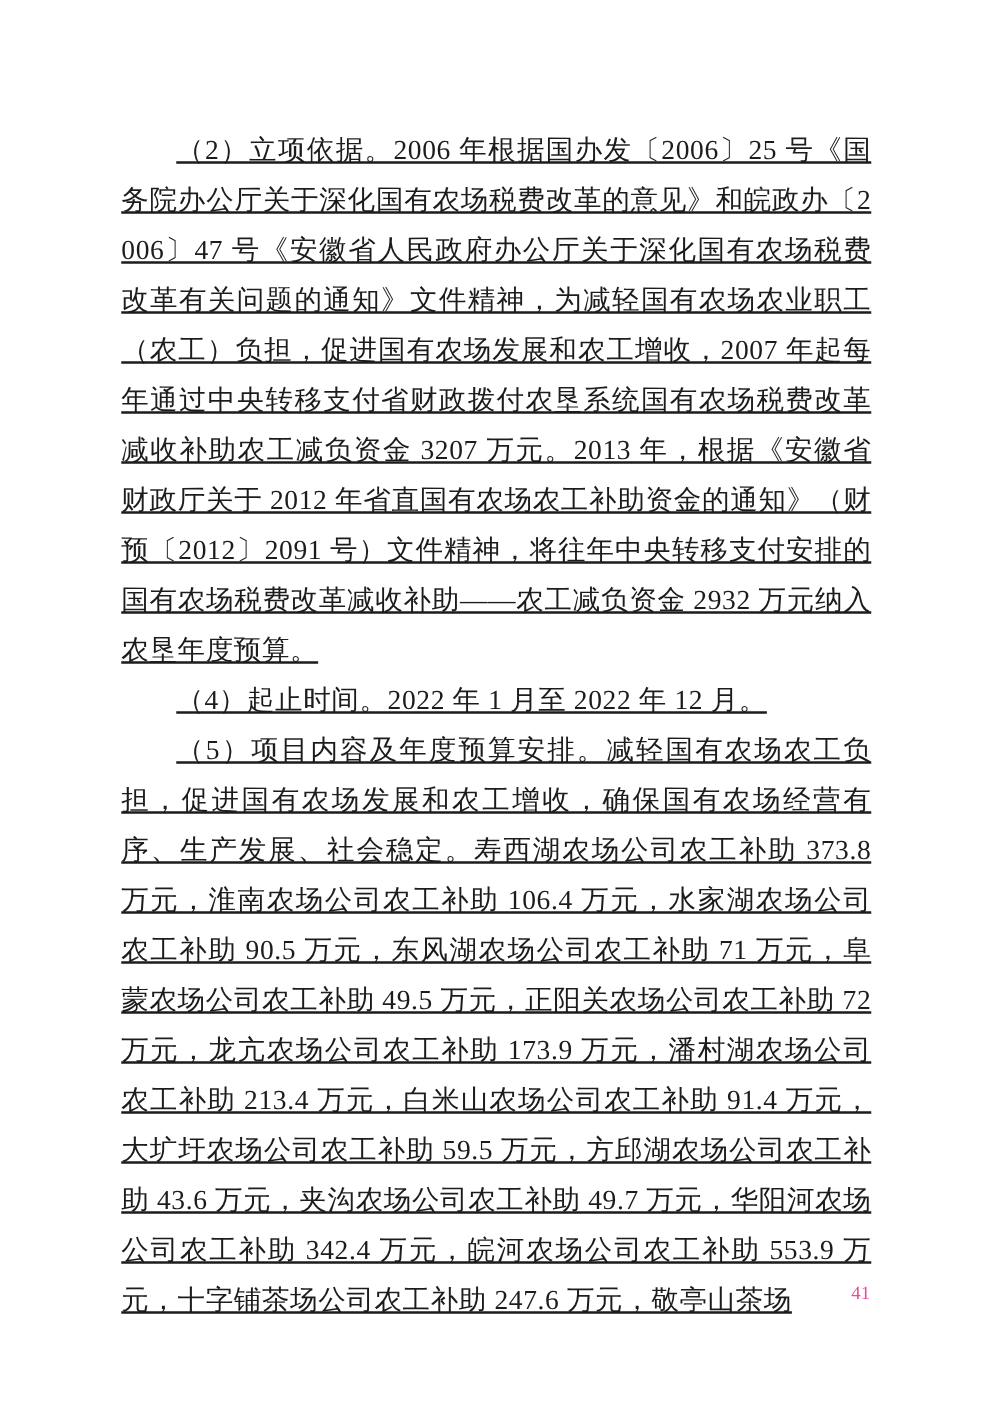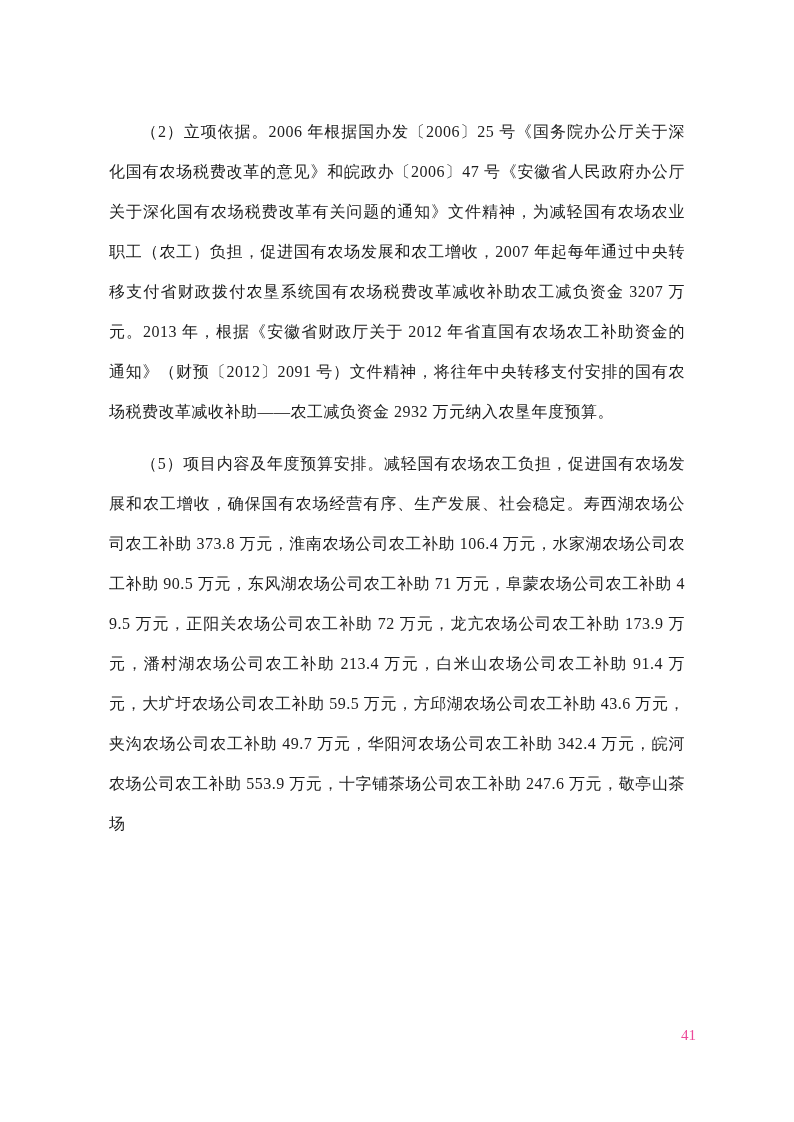--- a/index.html
+++ b/index.html
@@ -16,42 +16,44 @@
     font-family: "Liberation Serif", "DejaVu Serif", serif;
     color: #1c1c1c;
   }
   .content {
     position: absolute;
     top: 100px;
     left: 97px;
     width: 600px;
   }
   .para {
-    margin: 12px;
-    font-size: 16px;
+    margin: 0;
+    font-size: 22px;
     line-height: 40px;
     text-align: justify;
     text-align-last: left;
     text-indent: 2em;
     color: #1c1c1c;
     letter-spacing: 0.5px;
     word-break: break-all;
+    text-decoration: underline;
   }
   .page-number {
     position: absolute;
     top: 1026px;
     right: 98px;
     font-size: 15px;
     line-height: 18px;
     color: #ec4899;
     font-family: "Liberation Serif", "DejaVu Serif", serif;
   }
 </style>
 </head>
 <body>
 
 <div class="page">
   <div class="content">
     <p class="para">（2）立项依据。2006 年根据国办发〔2006〕25 号《国务院办公厅关于深化国有农场税费改革的意见》和皖政办〔2006〕47 号《安徽省人民政府办公厅关于深化国有农场税费改革有关问题的通知》文件精神，为减轻国有农场农业职工（农工）负担，促进国有农场发展和农工增收，2007 年起每年通过中央转移支付省财政拨付农垦系统国有农场税费改革减收补助农工减负资金 3207 万元。2013 年，根据《安徽省财政厅关于 2012 年省直国有农场农工补助资金的通知》（财预〔2012〕2091 号）文件精神，将往年中央转移支付安排的国有农场税费改革减收补助——农工减负资金 2932 万元纳入农垦年度预算。</p>
+    <p class="para">（4）起止时间。2022 年 1 月至 2022 年 12 月。</p>
     <p class="para">（5）项目内容及年度预算安排。减轻国有农场农工负担，促进国有农场发展和农工增收，确保国有农场经营有序、生产发展、社会稳定。寿西湖农场公司农工补助 373.8 万元，淮南农场公司农工补助 106.4 万元，水家湖农场公司农工补助 90.5 万元，东风湖农场公司农工补助 71 万元，阜蒙农场公司农工补助 49.5 万元，正阳关农场公司农工补助 72 万元，龙亢农场公司农工补助 173.9 万元，潘村湖农场公司农工补助 213.4 万元，白米山农场公司农工补助 91.4 万元，大圹圩农场公司农工补助 59.5 万元，方邱湖农场公司农工补助 43.6 万元，夹沟农场公司农工补助 49.7 万元，华阳河农场公司农工补助 342.4 万元，皖河农场公司农工补助 553.9 万元，十字铺茶场公司农工补助 247.6 万元，敬亭山茶场</p>
   </div>
   <div class="page-number">41</div>
 </div>
 
 </body></html>

